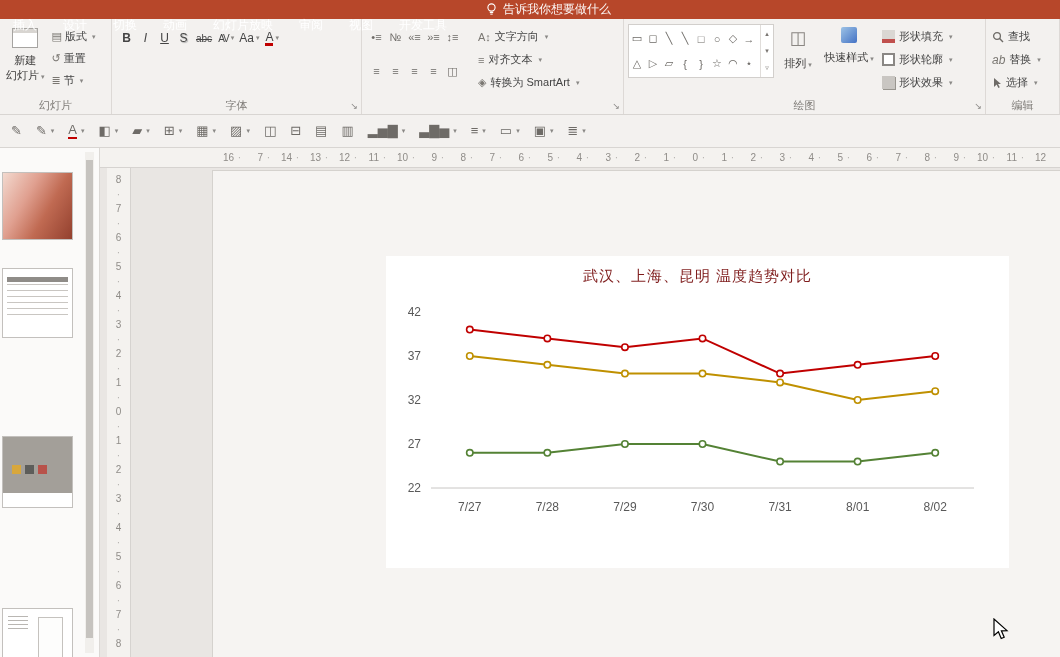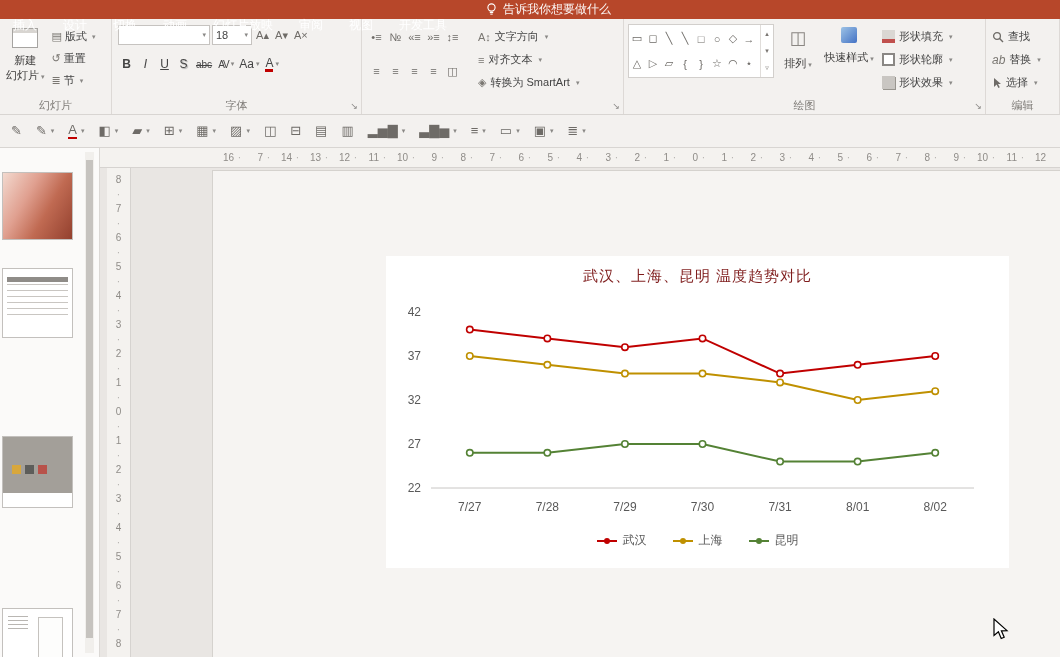--- a/index.html
+++ b/index.html
@@ -157,32 +157,20 @@
               <span class="gi">≣</span>
               <span>节</span>
               <span class="caret">▾</span>
             </div>
         </div>
       </div>
       <div class="glabel">幻灯片</div>
     </div>
 
     <div class="rgroup g-font">
-      <div class="frow r1">
-        <div class="combo font-name">
-            <span class="caret">▾</span>
-          </div>
-        <div class="combo font-size">
-            <span>18</span>
-            <span class="caret">▾</span>
-          </div>
-        <div class="fbtn pico">A▴</div>
-        <div class="fbtn pico">A▾</div>
-        <div class="fbtn pico">A×</div>
-      </div>
       <div class="frow r2">
         <div class="fbtn b">B</div>
         <div class="fbtn i">I</div>
         <div class="fbtn u">U</div>
         <div class="fbtn sh">S</div>
         <div class="fbtn st">abc</div>
         <div class="fbtn sp">
             <span>AV</span>
             <span class="caret">▾</span>
           </div>
@@ -539,33 +527,19 @@
           <circle cx="549.2142857142858" cy="99.2" r="3.2" fill="#fff" stroke="#BF9000" stroke-width="1.6"></circle>
           <polyline points="83.78571428571428,160.8 161.35714285714286,160.8 238.92857142857142,152 316.5,152 394.07142857142856,169.6 471.64285714285717,169.6 549.2142857142858,160.8" fill="none" stroke="#548235" stroke-width="2"></polyline>
           <circle cx="83.78571428571428" cy="160.8" r="3.2" fill="#fff" stroke="#548235" stroke-width="1.6"></circle>
           <circle cx="161.35714285714286" cy="160.8" r="3.2" fill="#fff" stroke="#548235" stroke-width="1.6"></circle>
           <circle cx="238.92857142857142" cy="152" r="3.2" fill="#fff" stroke="#548235" stroke-width="1.6"></circle>
           <circle cx="316.5" cy="152" r="3.2" fill="#fff" stroke="#548235" stroke-width="1.6"></circle>
           <circle cx="394.07142857142856" cy="169.6" r="3.2" fill="#fff" stroke="#548235" stroke-width="1.6"></circle>
           <circle cx="471.64285714285717" cy="169.6" r="3.2" fill="#fff" stroke="#548235" stroke-width="1.6"></circle>
           <circle cx="549.2142857142858" cy="160.8" r="3.2" fill="#fff" stroke="#548235" stroke-width="1.6"></circle>
         </svg>
-      <div class="legend">
-          <span class="lg-item" style="color: rgb(192, 0, 0);">
-            <span class="lg-marker"></span>
-            <span class="lg-label">武汉</span>
-          </span>
-          <span class="lg-item" style="color: rgb(191, 144, 0);">
-            <span class="lg-marker"></span>
-            <span class="lg-label">上海</span>
-          </span>
-          <span class="lg-item" style="color: rgb(84, 130, 53);">
-            <span class="lg-marker"></span>
-            <span class="lg-label">昆明</span>
-          </span>
-        </div>
     </div>
   </div>
 
   <svg class="cursor" width="18" height="24" viewBox="0 0 18 24">
       <path d="M1 1 L1 17.5 L5.4 13.8 L8.2 20.5 L11.2 19.2 L8.4 12.8 L14 12.6 Z" fill="#fff" stroke="#000" stroke-width="1.2"></path>
     </svg>
 </div>
 
 </body></html>

